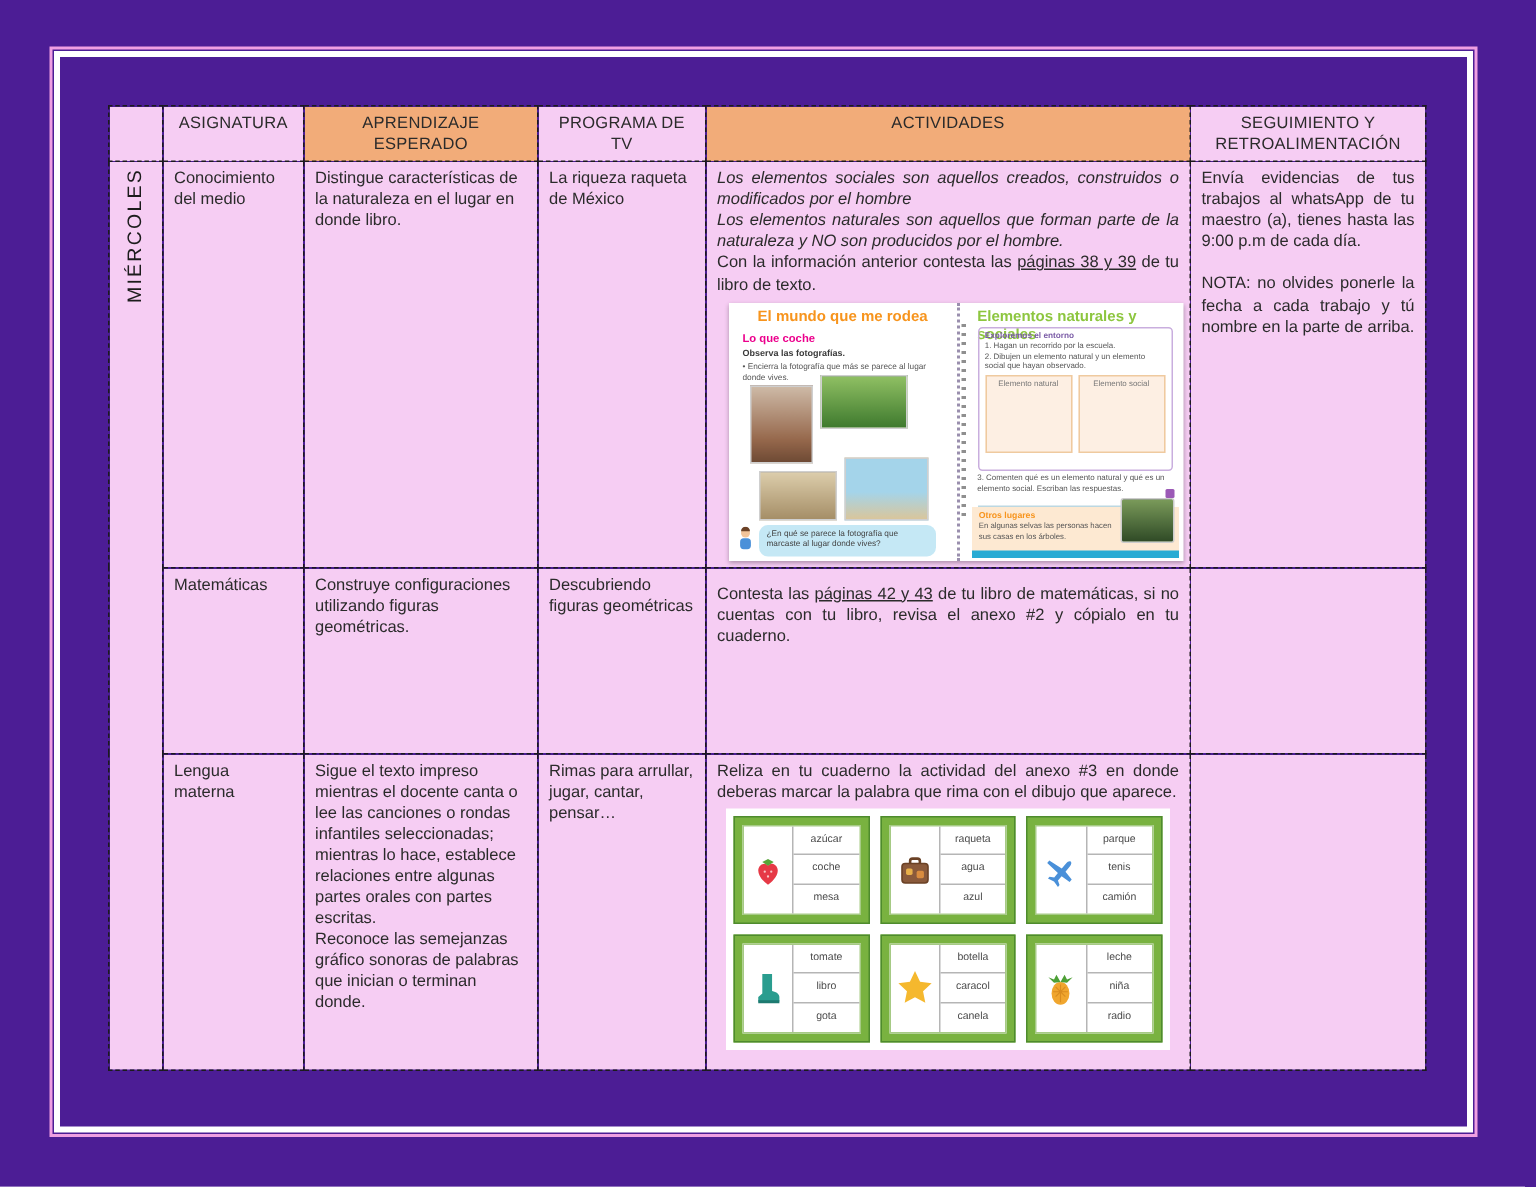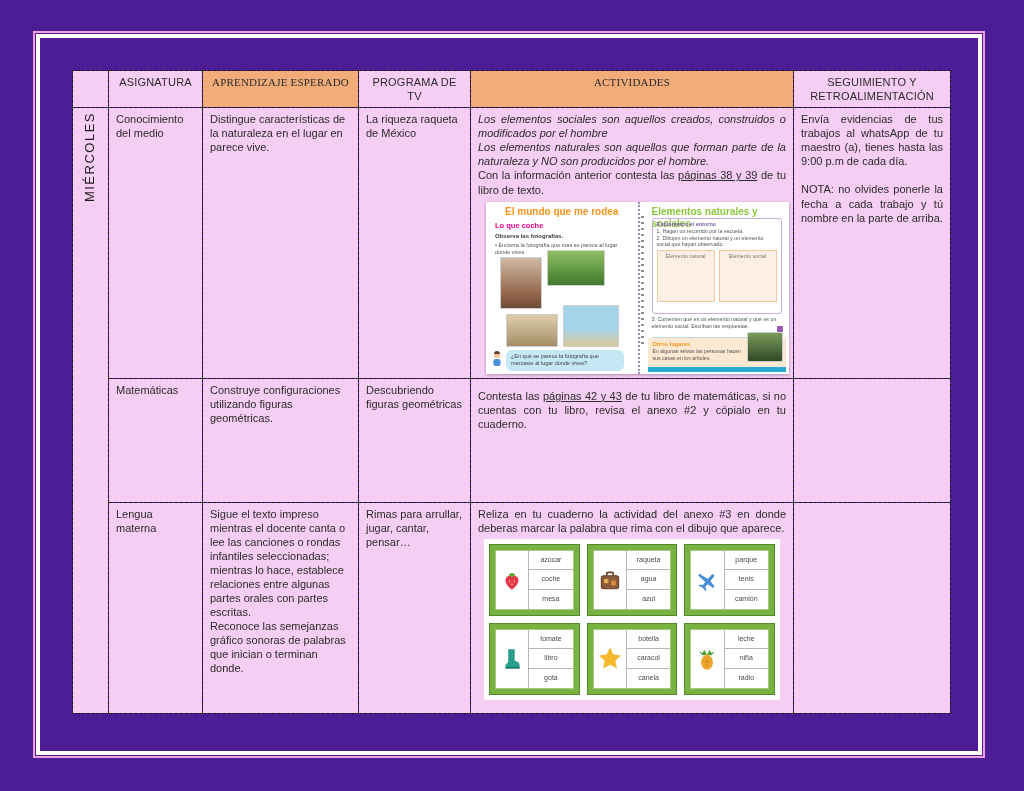--- a/index.html
+++ b/index.html
@@ -10,21 +10,21 @@
   .frame { position:absolute; left:33px; top:31px; width:952px; height:727px; border:2px solid #ef9fe2; }
   .frame-inner { position:absolute; inset:1px; border:4px solid #ffffff; }
 
   
   table.sched { position:absolute; left:72px; top:70px; width:878px; border-collapse:collapse; table-layout:fixed; }
   table.sched td { border:1px dashed #1b1b1b; background:#f6cdf3; vertical-align:top; padding:4px 7px;
                    font-size:11px; line-height:1.28; color:#2b2b2b; overflow:hidden; }
   td.corner { border:none; background:transparent; }
   td.hdr { background:#e8813b; text-align:center; vertical-align:middle; padding:2px 4px;
            font-size:11px; letter-spacing:.2px; color:#1c1c1c; }
-  td.hdr.light { background:#f2ac79;font-family:Liberation Serif, serif; }
+  td.hdr.light { background:#f2ac79; }
   td.daycell { background:#e8813b; vertical-align:middle; text-align:center; padding:0; }
   .day-label { writing-mode:vertical-rl; transform:rotate(180deg); display:inline-block;
                font-size:13px; letter-spacing:1.5px; color:#1c1c1c; }
   .prewrap { white-space:pre-line; }
   .just { text-align:justify; }
   .it { font-style:italic; }
   .pagelink { text-decoration:underline; }
   .act { font-size:11.5px;margin-top:32px; }
   .seg { font-size:11.5px; }
   .seg .gap { height:14px; }
@@ -100,21 +100,21 @@
       <td class="hdr">PROGRAMA DE TV</td>
       <td class="hdr light">ACTIVIDADES</td>
       <td class="hdr">SEGUIMIENTO Y RETROALIMENTACIÓN</td>
     </tr>
 
     <tr style="height:265px">
       <td class="daycell" rowspan="3">
         <span class="day-label">MIÉRCOLES</span>
       </td>
       <td>Conocimiento del medio</td>
-      <td>Distingue características de la naturaleza en el lugar en parece vive.</td>
+      <td>Distingue características de la naturaleza en el lugar en donde libro.</td>
       <td>La riqueza raqueta de México</td>
       <td class="act">
         <div class="it just">Los elementos sociales son aquellos creados, construidos o modificados por el hombre</div>
         <div class="it just">Los elementos naturales son aquellos que forman parte de la naturaleza y NO son producidos por el hombre.</div>
         <div class="just"><span>Con la información anterior contesta las </span><span class="pagelink">páginas 38 y 39</span><span> de tu libro de texto.</span></div>
 
         <div class="book">
           <div class="pageL">
             <div class="bk-title-l">El mundo que me rodea</div>
             <div class="bk-think">Lo que coche</div>

